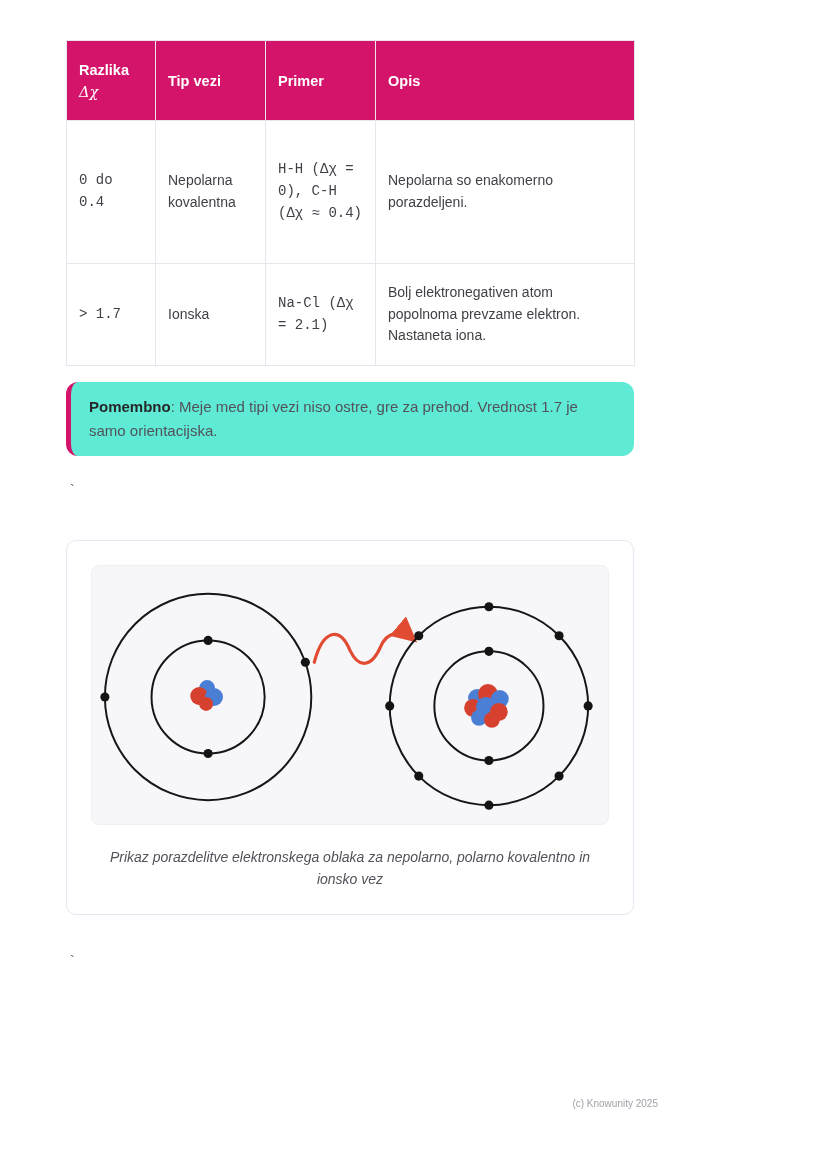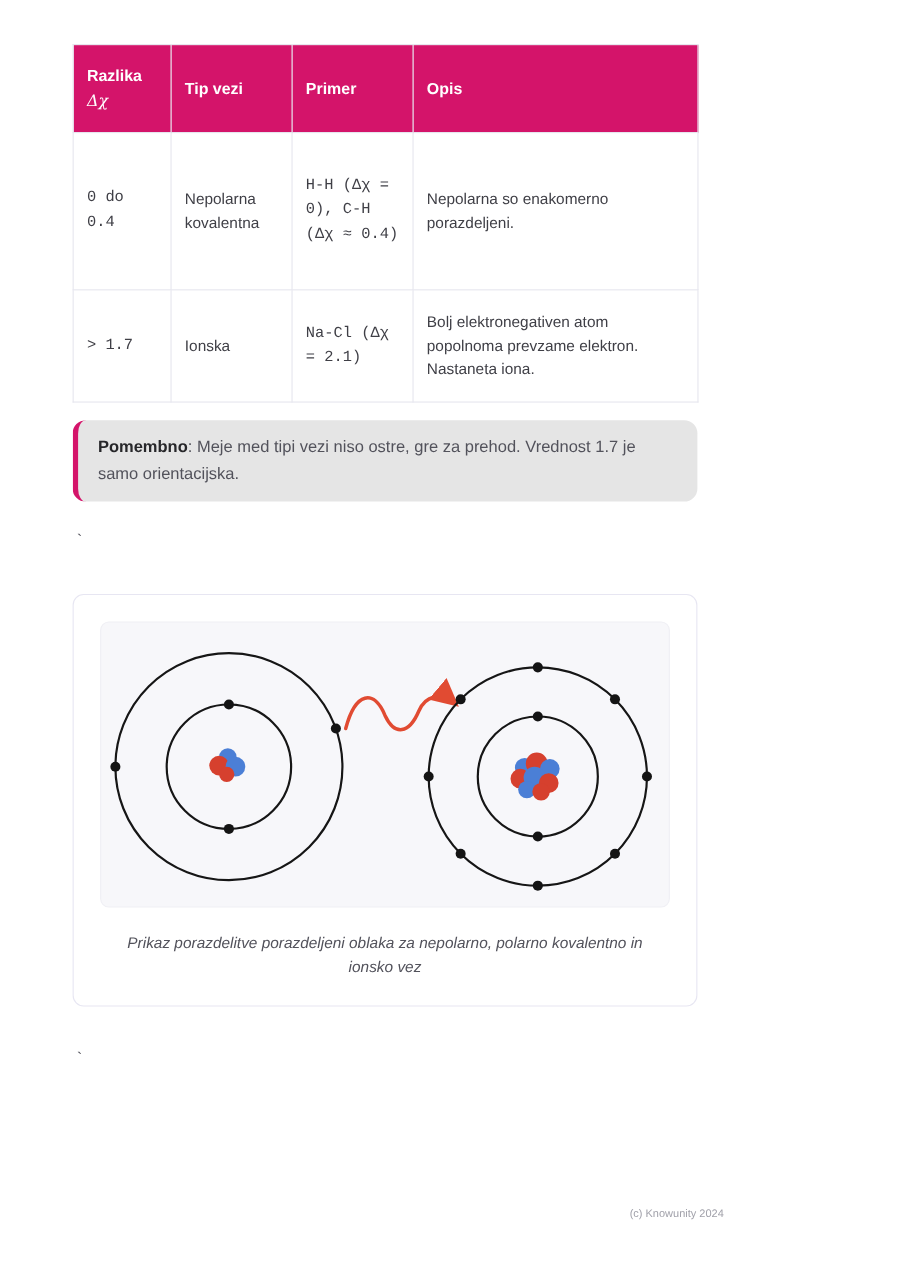--- a/index.html
+++ b/index.html
@@ -49,21 +49,21 @@
   tr.row-1 td { height: 143px; }
   tr.row-2 td { height: 145px; }
   tr.row-3 td { height: 102px; }
   .math { font-family: Liberation Mono, monospace; }
   .hdr-math { font-family: "DejaVu Serif", serif; font-style: italic; font-weight: 500; display: block; margin-top: 6px; }
   .hdr-line { display: block; }
 
   
   .callout {
     margin-top: 16px;
-    background: #e5e5e5;
+    background: #5eead4;
     border-left: 5px solid #d4146a;
     border-radius: 12px;
     padding: 13px 18px;
     font-size: 15px;
     line-height: 1.6;
     color: #52525b;
   }
   .callout strong { color: #27272a; }
 
   
@@ -218,24 +218,24 @@
             <circle cx="470.7" cy="69.3" r="4.6" fill="#141414"></circle>
             <circle cx="400" cy="40" r="4.6" fill="#141414"></circle>
             <circle cx="329.3" cy="69.3" r="4.6" fill="#141414"></circle>
             <circle cx="300" cy="140" r="4.6" fill="#141414"></circle>
             <circle cx="329.3" cy="210.7" r="4.6" fill="#141414"></circle>
             <circle cx="400" cy="240" r="4.6" fill="#141414"></circle>
             <circle cx="470.7" cy="210.7" r="4.6" fill="#141414"></circle>
           </g>
         </svg>
       </div>
-      <div class="figure-caption">Prikaz porazdelitve porazdeljeni oblaka za nepolarno, polarno kovalentno in ionsko vez</div>
+      <div class="figure-caption">Prikaz porazdelitve elektronskega oblaka za nepolarno, polarno kovalentno in ionsko vez</div>
     </div>
 
     <div class="tick tick-2">`</div>
 
   </div>
 
   <div class="scroll-stripe"></div>
 
-  <div class="footer">(c) Knowunity 2024</div>
+  <div class="footer">(c) Knowunity 2025</div>
 
 </div>
 
 </body></html>

